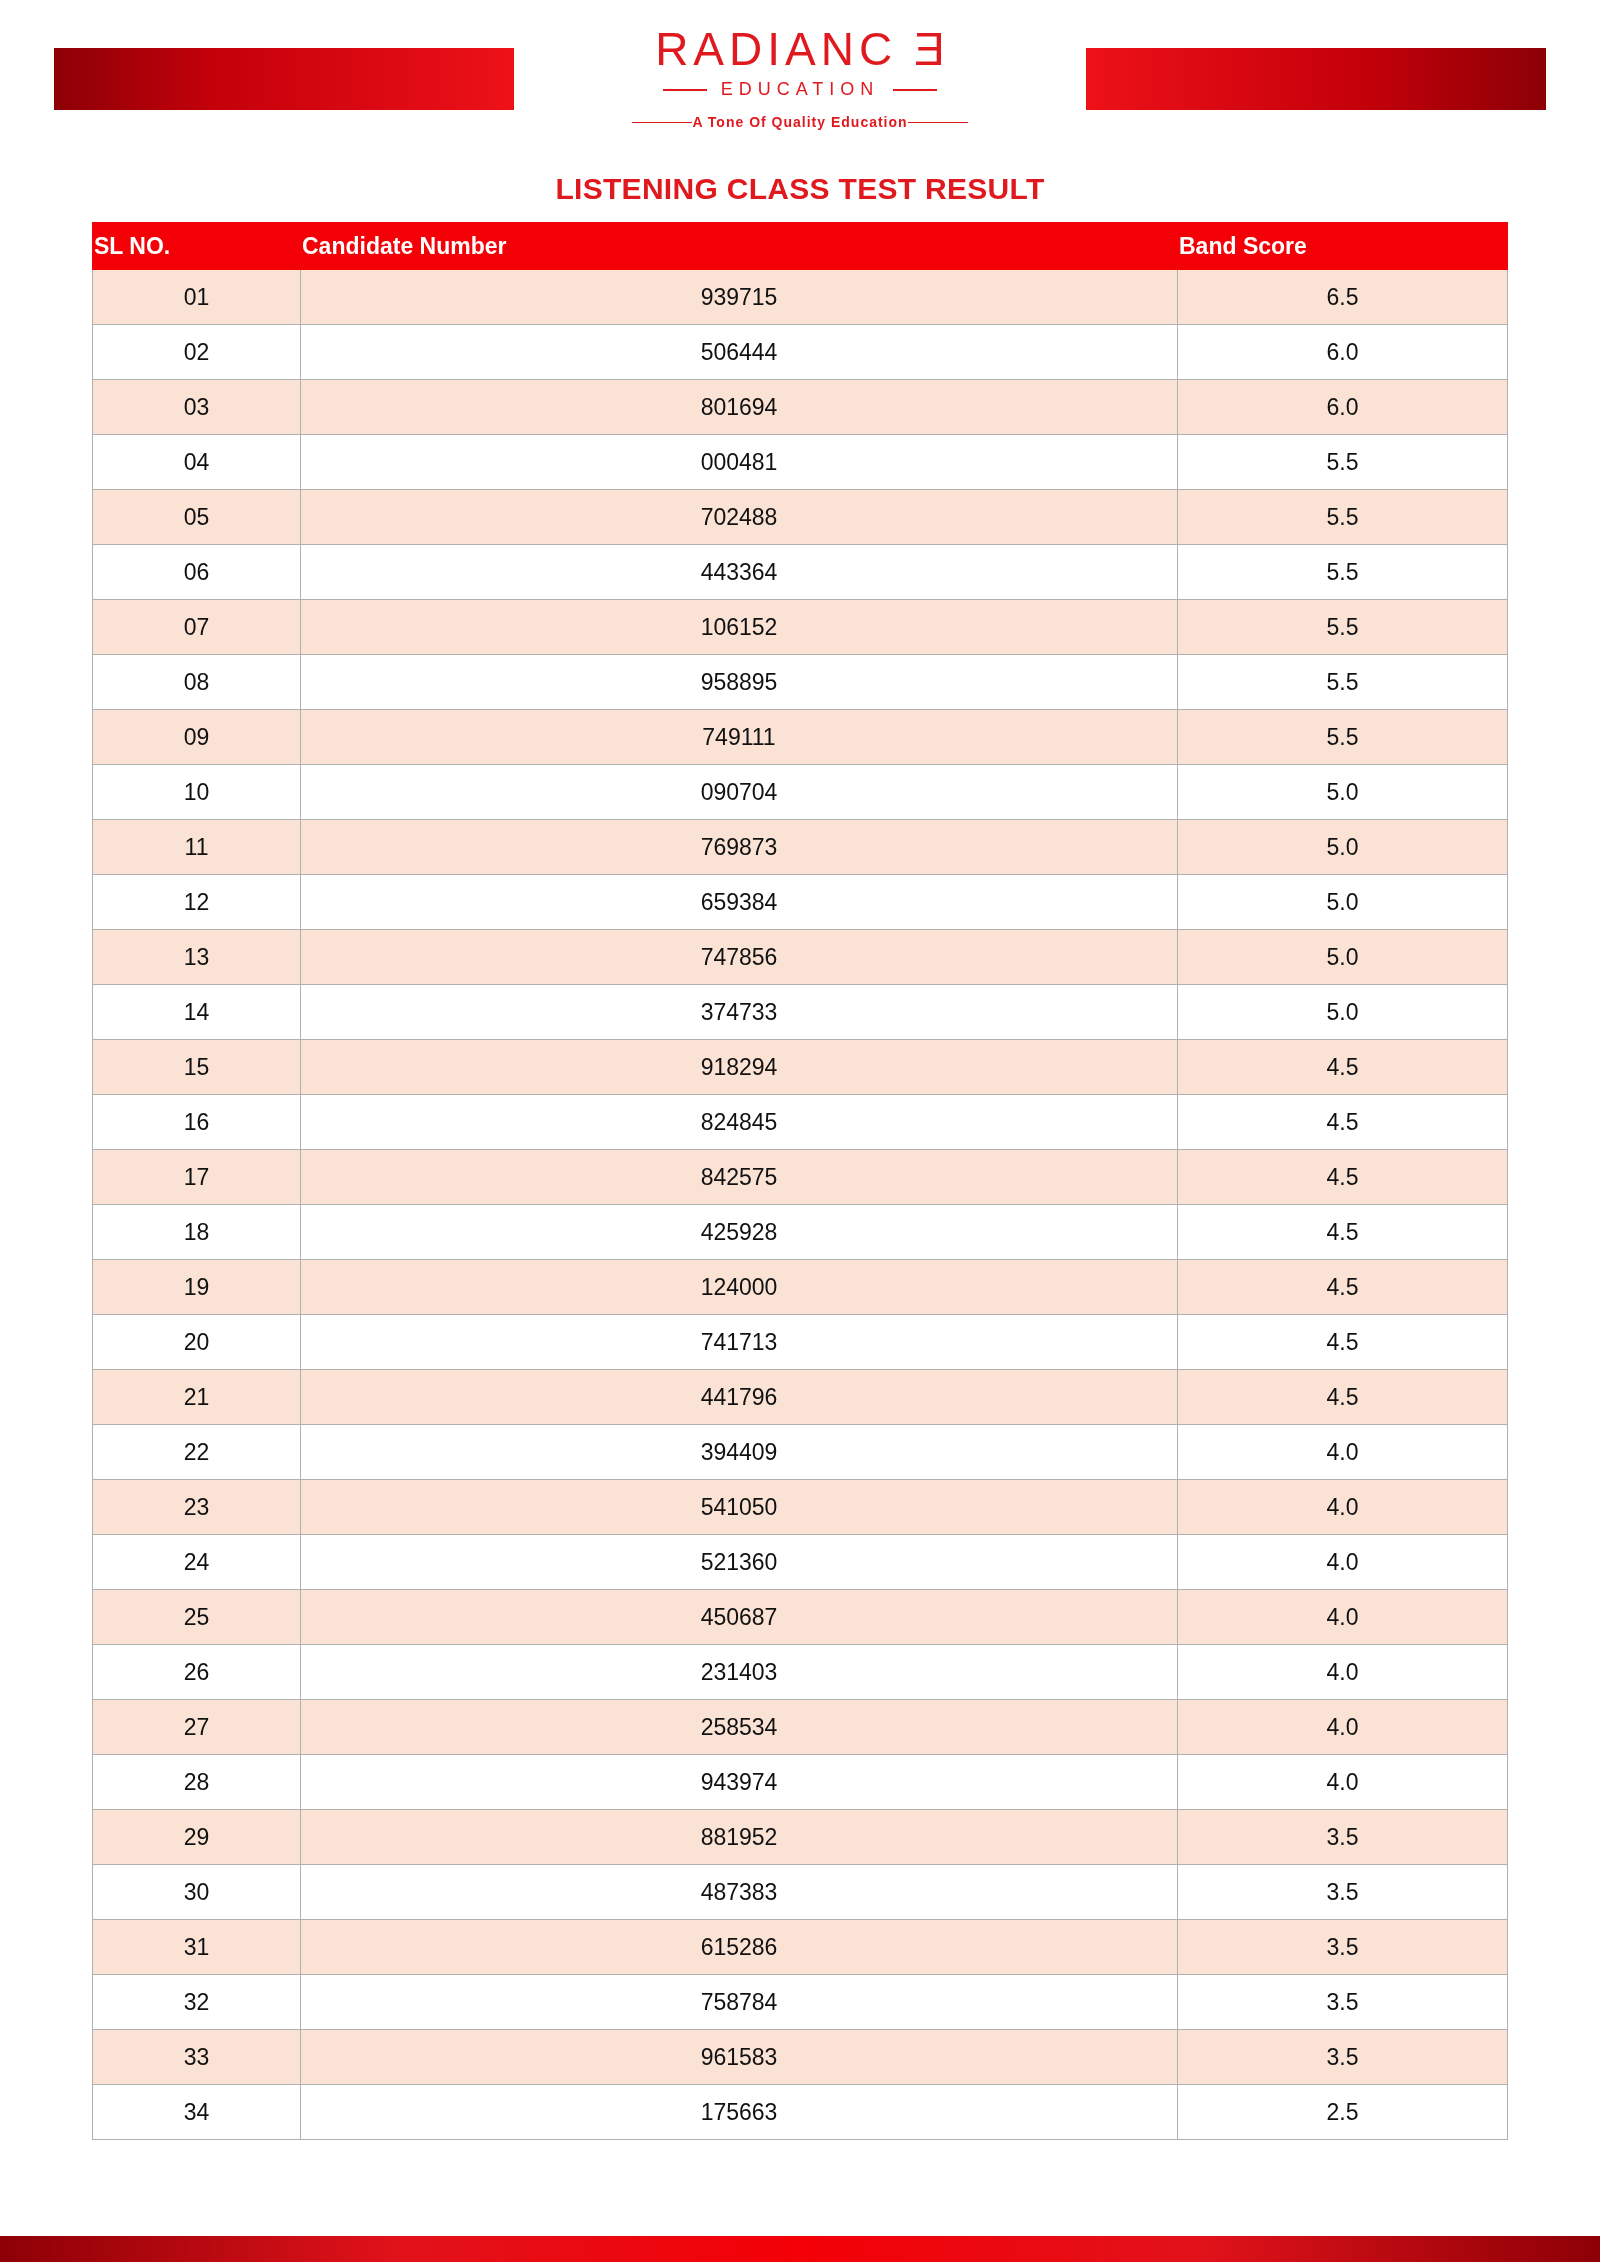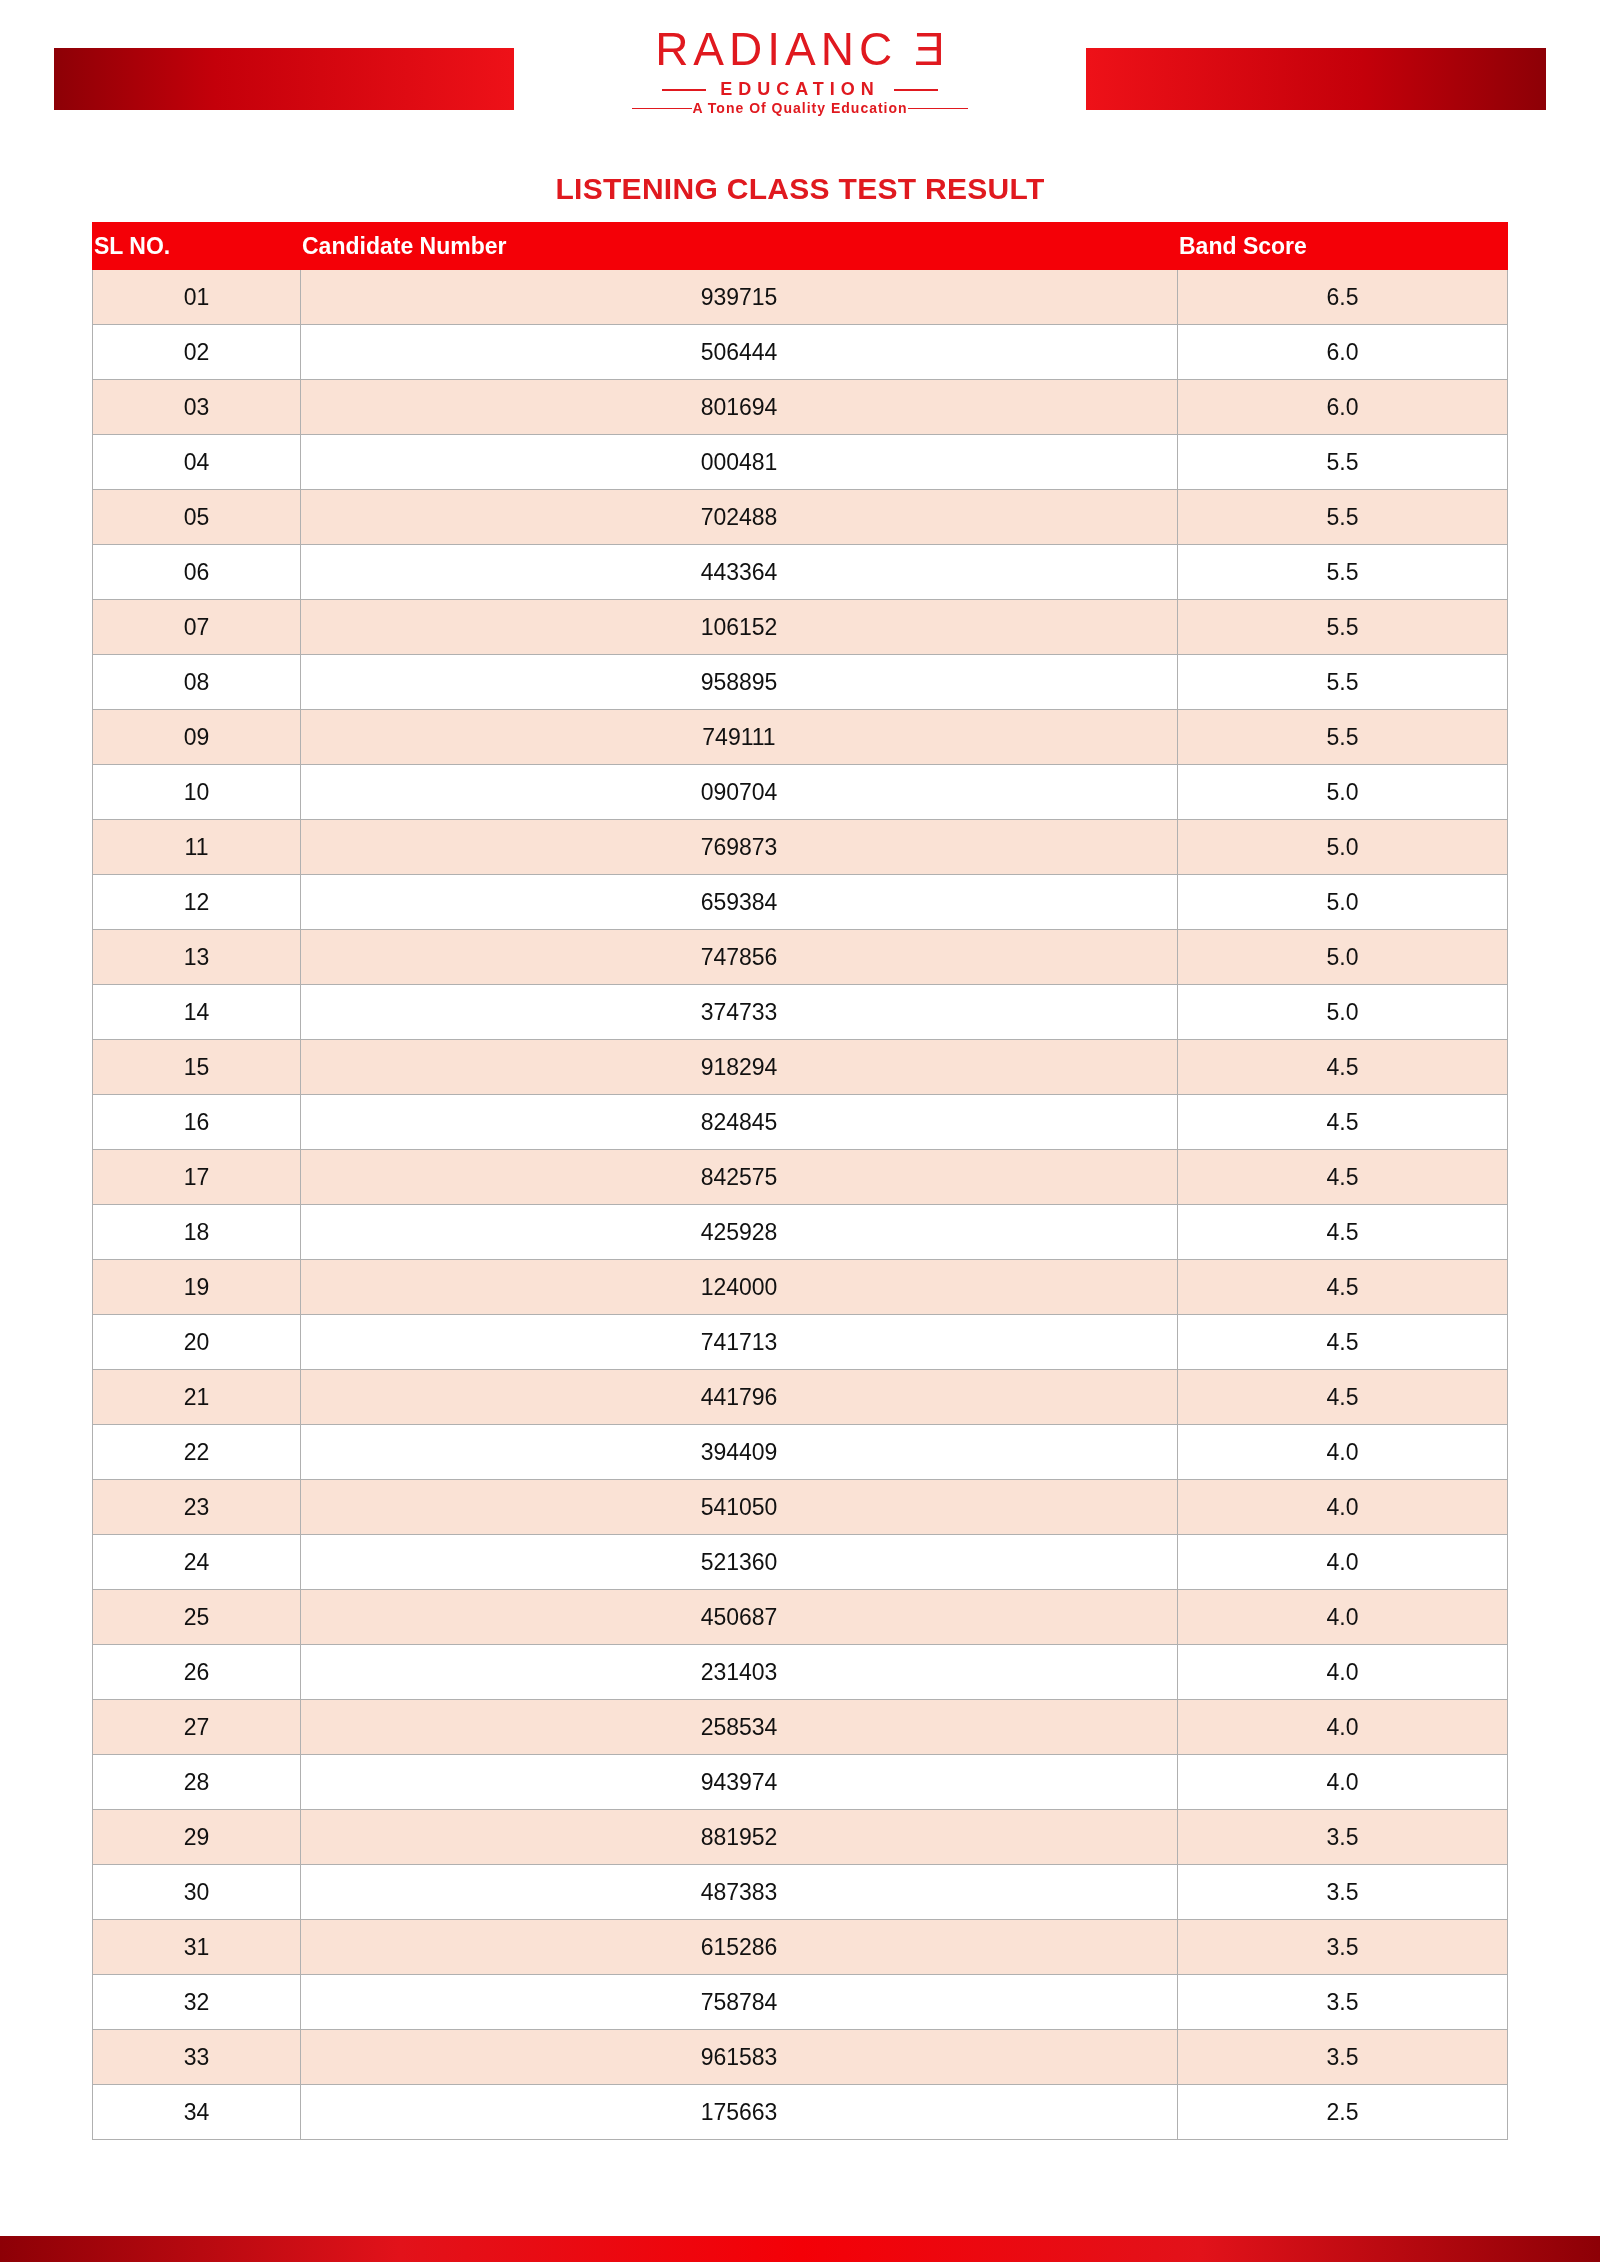--- a/index.html
+++ b/index.html
@@ -61,30 +61,30 @@
     transform: scaleX(-1);
   }
   .logo-sub {
     margin-top: 7px;
     display: flex;
     align-items: center;
     justify-content: center;
     gap: 14px;
     font-size: 18px;
     letter-spacing: 6px;
-    font-weight: 700;
+    font-weight: 400;
   }
   .logo-sub .rule {
     display: block;
     width: 44px;
     height: 2px;
     background: #e0191f;
   }
   .logo-tag {
-    margin-top: 0;
+    margin-top: 14px;
     display: flex;
     align-items: center;
     justify-content: center;
     gap: 0;
     font-size: 14px;
     letter-spacing: 1px;
     font-weight: 700;
   }
   .logo-tag .rule {
     display: block;

